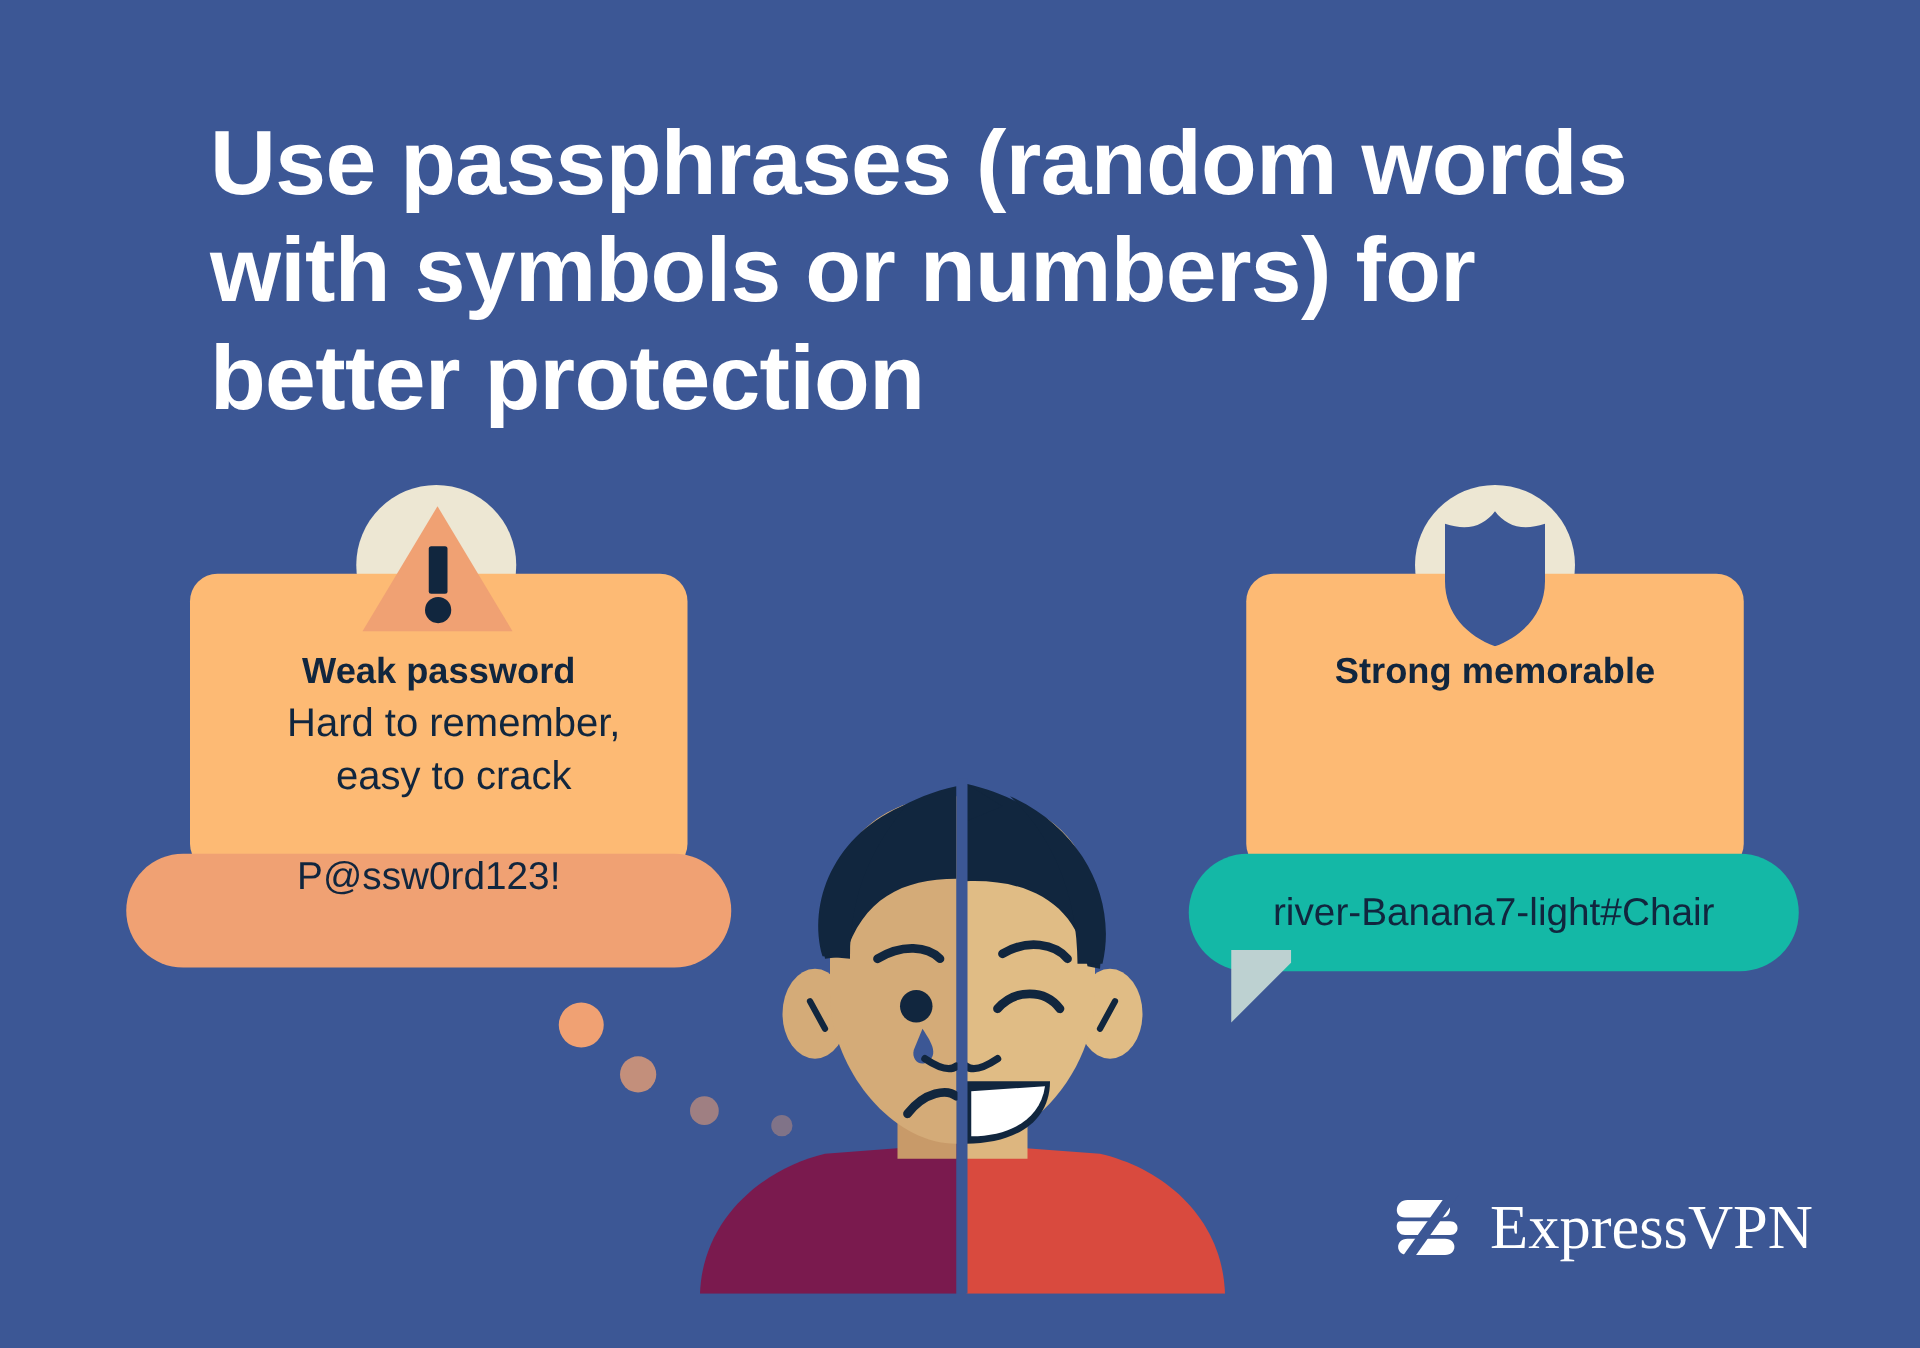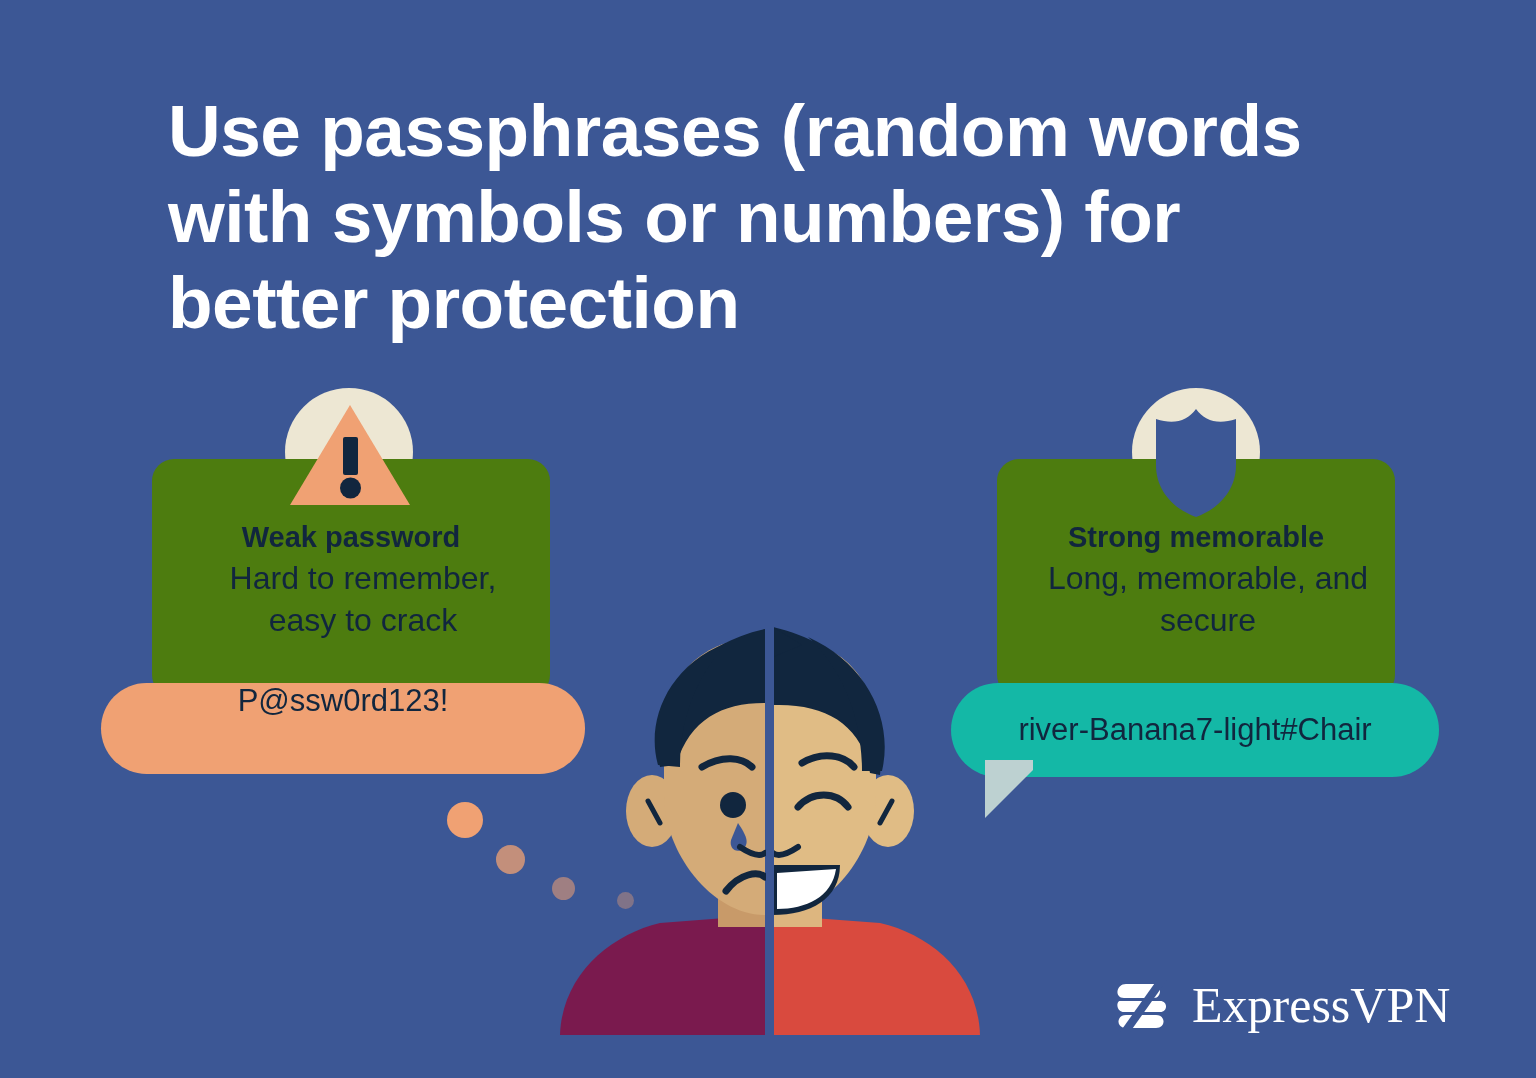--- a/index.html
+++ b/index.html
@@ -29,21 +29,21 @@
     font-weight: 700;
     font-size: 73px;
     line-height: 86px;
     letter-spacing: -0.5px;
     white-space: pre-line;
   }
 
   
   .card {
     position: absolute;
-    background: #4d7c0f;
+    background: #fdba74;
     border-radius: 22px;
     box-sizing: border-box;
   }
   .card-title {
     font-weight: 700;
     font-size: 29px;
     color: #11263E;
     text-align: center;
     line-height: 40px;
   }
@@ -173,21 +173,20 @@
   }
 
   
   #logo {
     position: absolute;
     left: 1110px;
     top: 950px;
     display: flex;
     align-items: center;
     gap: 20px;
-    margin-top: 24px;
   }
   #logo-mark { width: 62px; height: 62px; }
   #logo-word {
     color: #FFFFFF;
     font-family: "Liberation Serif", serif;
     font-size: 50px;
     font-weight: 400;
     letter-spacing: 0px;
     line-height: 52px;
   }
@@ -221,22 +220,20 @@
   </svg>
 
   <div id="pill-weak">
     <span class="pw-text">P@ssw0rd123!</span>
   </div>
 
   <div id="icon-circle-shield"></div>
 
   <div class="card" id="card-strong">
     <div class="card-title">Strong memorable</div>
-    <div class="card-sub">Long, memorable, and
-secure</div>
   </div>
 
   <svg id="shield-shape" viewBox="0 0 128 122">
     <path d="M24 24 C42 30 55 26 64 14 C73 26 86 30 104 24
              L104 70 C104 96 86 114 64 122 C42 114 24 96 24 70 Z" fill="#3C5795"></path>
   </svg>
 
   <div id="bubble-strong">
     <span class="pw-text">river-Banana7-light#Chair</span>
   </div>

